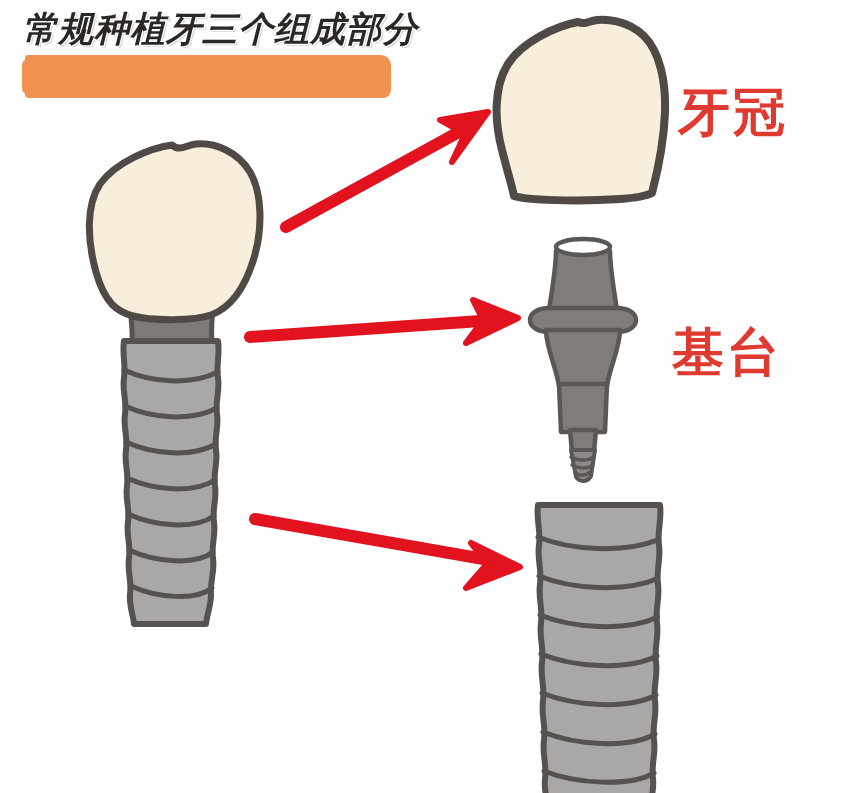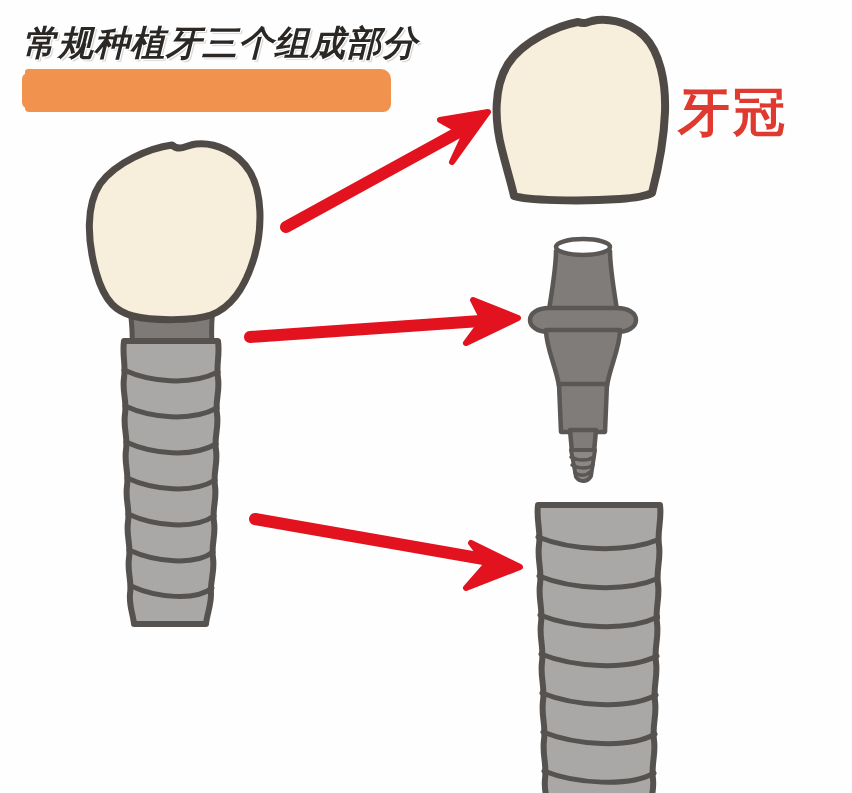--- a/index.html
+++ b/index.html
@@ -16,21 +16,21 @@
     width: 852px;
     height: 793px;
     background: #fefefe;
     overflow: hidden;
   }
 
   
   #title-block {
     position: absolute;
     left: 0;
-    top: 14px;
+    top: 0;
     width: 440px;
     height: 110px;
   }
   #title-highlight {
     position: absolute;
     left: 25px;
     top: 55px;
     width: 366px;
     height: 43px;
     background: #f2924f;
@@ -255,14 +255,15 @@
       <path d="M520,567 L471,543 L487,564 L466,588 Z" fill="#e2121f" stroke="#e2121f" stroke-width="6" stroke-linejoin="round"></path>
     </g>
   </svg>
 
   <div id="title-block">
     <div id="title-highlight"></div>
     <div id="title-text">常规种植牙三个组成部分</div>
   </div>
 
   <div class="red-label" id="label-crown">牙冠</div>
+  <div class="red-label" id="label-abutment">基台</div>
 
 </div>
 
 </body></html>

